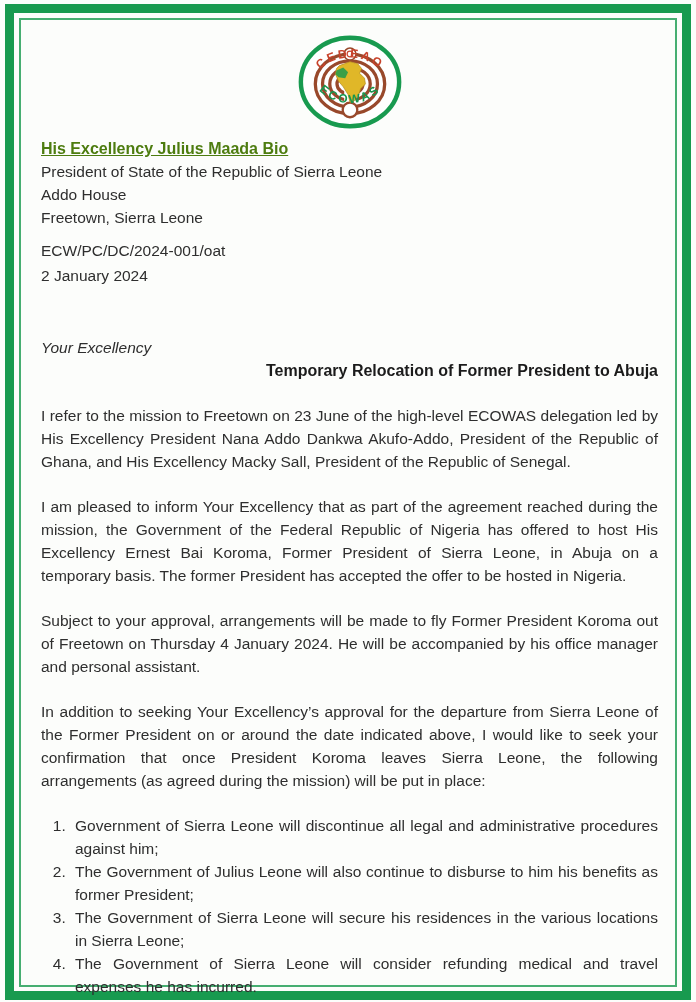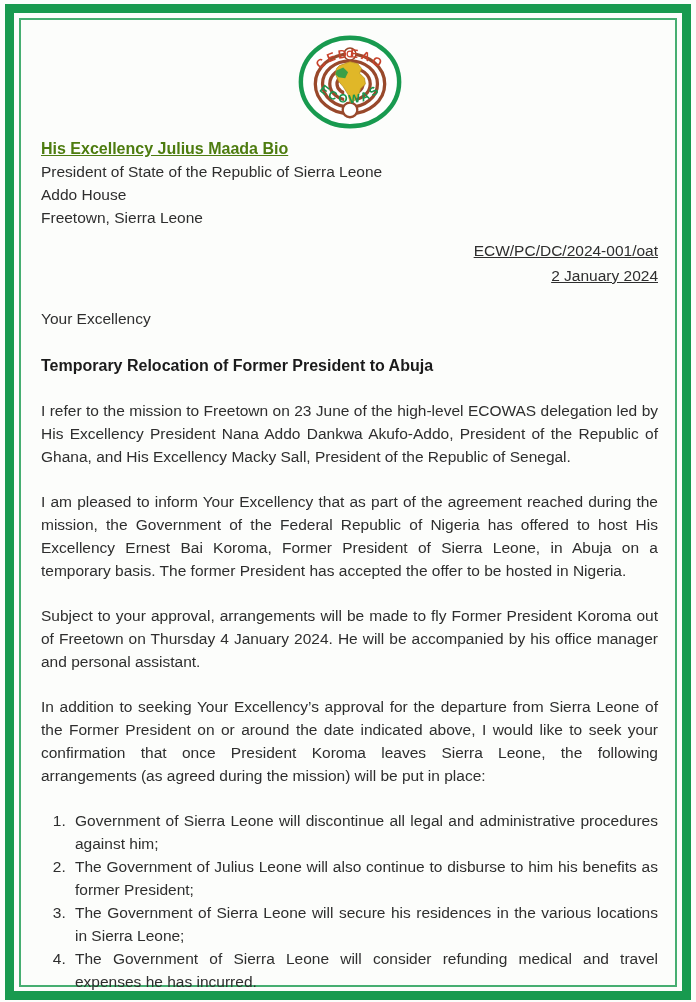--- a/index.html
+++ b/index.html
@@ -44,32 +44,29 @@
     letter-spacing:2.6px;
   }
   .cedeao{fill:#c8432c;}
   .ecowas{fill:#18954d;}
   .recipient{margin-top:6px;}
   .recipient-name{
     font-weight:bold;font-size:16px;line-height:23px;color:#4d7c0f;text-decoration:underline;
   }
   .recipient-line{font-size:15.5px;line-height:23px;}
   .ref-block{
-    text-align:right;
     font-size:15.5px;line-height:25px;
     margin-top:9px;
-    text-decoration:underline;
   }
   .salutation{
-    margin-top:19px;
-    font-size:15.5px;line-height:23px;
+    margin-top:48px;
+    font-size:15.5px;line-height:23px;font-style:italic;
   }
   .subject{
-    margin-top:24px;
-    text-align:left;
+    text-align:right;
     font-weight:bold;
     font-size:16px;line-height:23px;
     color:#1b1b1b;
   }
   p.body{
     margin:22px 0 0;
     font-size:15.5px;line-height:23px;
     text-align:justify;
   }
   ol.arrangements{

